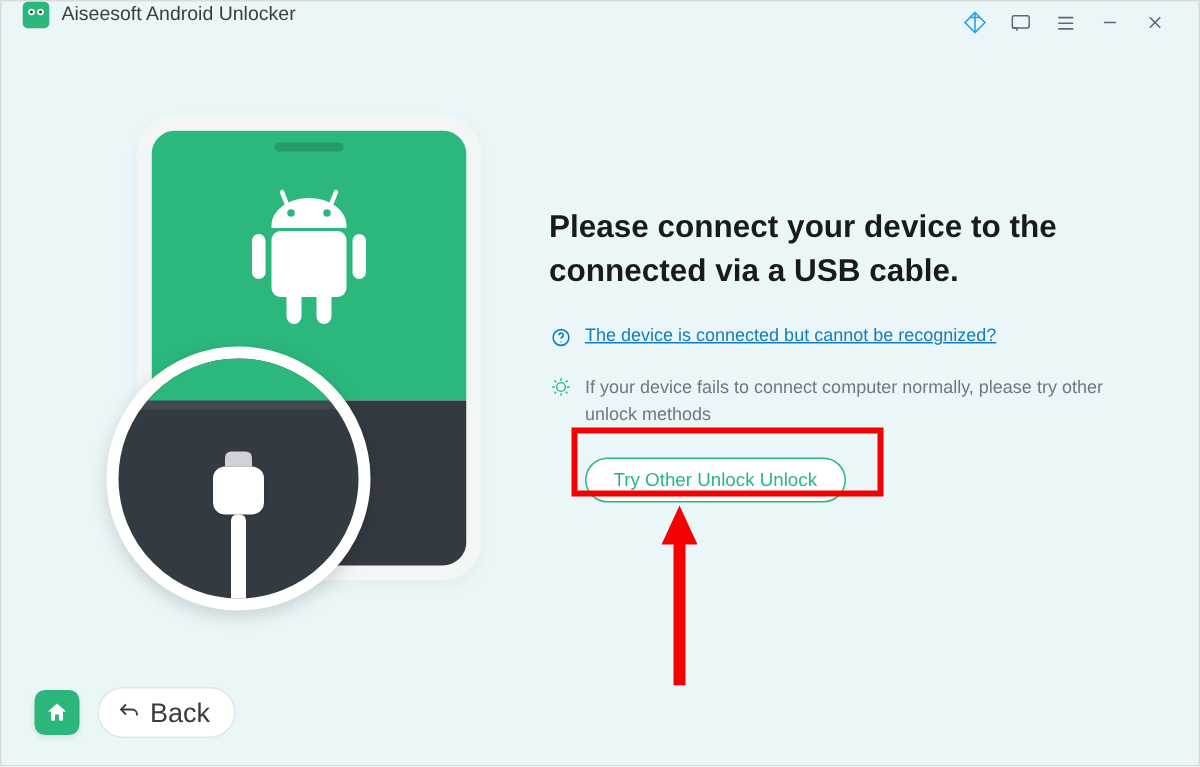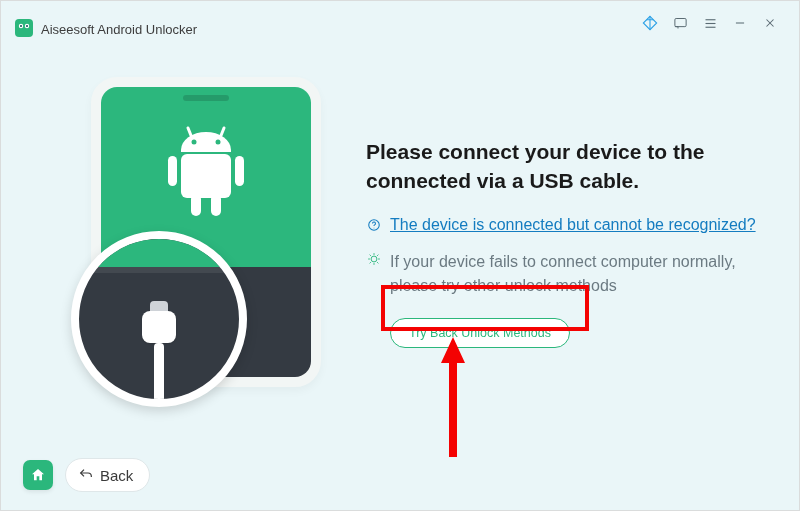--- a/index.html
+++ b/index.html
@@ -16,21 +16,21 @@
     height: 511px;
     box-sizing: border-box;
     background: #eaf6f8;
     border: 1px solid #dadcdc;
     position: relative;
   }
   
   .titlebar {
     height: 36px;
     display: flex;
-    align-items: flex-end;
+    align-items: flex-start;
     padding: 0 14px 0 14px;
     font-size: 13px;
     color: #3d3d3d;
   }
   .titlebar .logo {
     width: 18px;
     height: 18px;
     margin-right: 8px;
     display: flex;
     align-items: center;
@@ -157,21 +157,21 @@
     font-size: 21px;
     font-weight: 700;
     color: #1a1a1a;
     line-height: 1.4;
     margin-bottom: 20px;
   }
   .row {
     display: flex;
     align-items: flex-start;
     gap: 8px;
-    font-size: 16px;
+    font-size: 12px;
     margin-bottom: 16px;
   }
   .row .rowicon {
     width: 16px;
     height: 16px;
     display: flex;
     align-items: center;
     justify-content: center;
     margin-top: 1px;
     flex-shrink: 0;
@@ -230,21 +230,21 @@
   .back-btn {
     display: flex;
     align-items: center;
     gap: 6px;
     background: #fff;
     border: 1px solid #dfe7e9;
     border-radius: 18px;
     height: 32px;
     padding: 0 16px 0 12px;
     color: #3a3a3a;
-    font-size: 15px;
+    font-size: 18px;
     cursor: pointer;
   }
 
   
   .arrow-anno {
     position: absolute;
     left: 440px;
     top: 300px;
     width: 24px;
     height: 120px;
@@ -362,21 +362,21 @@
             <line x1="4.5" y1="4.5" x2="6.6" y2="6.6"></line>
             <line x1="17.4" y1="17.4" x2="19.5" y2="19.5"></line>
             <line x1="4.5" y1="19.5" x2="6.6" y2="17.4"></line>
             <line x1="17.4" y1="6.6" x2="19.5" y2="4.5"></line>
           </svg>
         </div>
         <span class="tip-text">If your device fails to connect computer normally, please try other unlock methods</span>
       </div>
 
       <div style="margin-left:24px;">
-        <button class="try-btn">Try Back Unlock Methods</button>
+        <button class="try-btn">Try Other Unlock Unlock</button>
       </div>
     </div>
 
     <div class="anno-rect"></div>
 
     <svg class="arrow-anno" viewBox="0 0 24 120">
       <polygon points="12,0 24,26 16,26 16,120 8,120 8,26 0,26" fill="#f40202"></polygon>
     </svg>
 
     <div class="footer">

